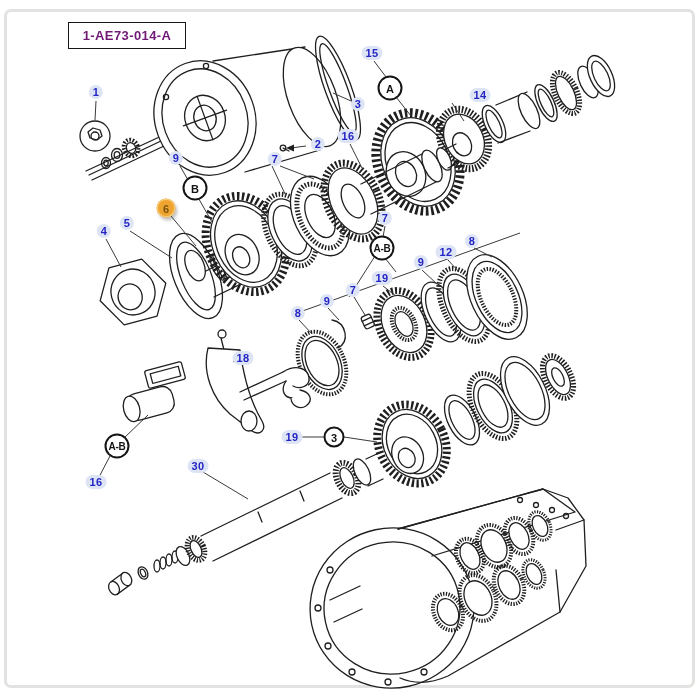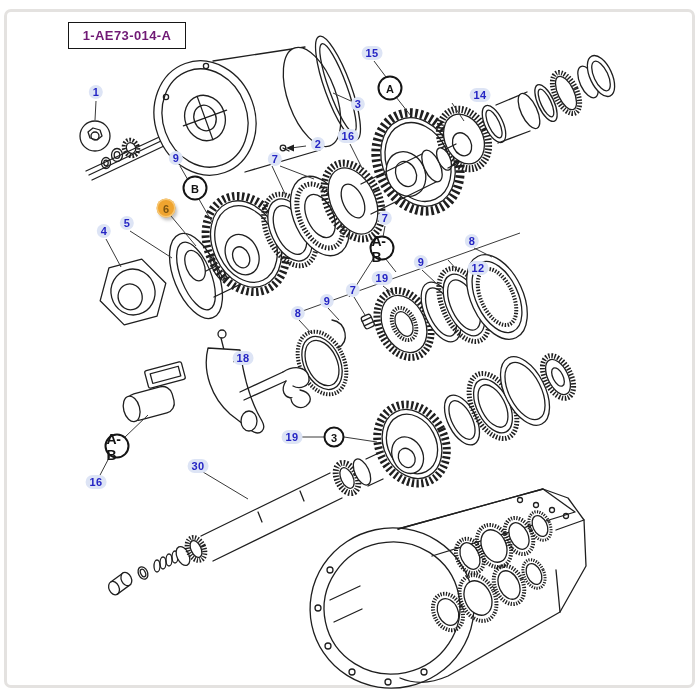--- a/index.html
+++ b/index.html
@@ -27,21 +27,21 @@
     color:#2525c4;background:#dde4f5;border-radius:9px;
     font-size:11px;font-weight:bold;line-height:14px;padding:0 4px;
     letter-spacing:.3px;z-index:5;
   }
   .marker{
     position:absolute;transform:translate(-50%,-50%);
     width:21px;height:21px;border:2px solid #141414;border-radius:50%;
     background:#fff;display:flex;align-items:center;justify-content:center;
     font-size:11px;font-weight:bold;color:#141414;z-index:4;
   }
-  .marker.wide{font-size:14px;letter-spacing:-0.3px;}
+  .marker.wide{font-size:10px;letter-spacing:-0.3px;}
   .marker.small{width:17px;height:17px;font-size:11px;}
   .highlight-badge{
     position:absolute;transform:translate(-50%,-50%);
     width:19px;height:19px;border-radius:50%;
     background:#efa42f;color:#7d5510;
     display:flex;align-items:center;justify-content:center;
     font-size:11px;font-weight:bold;z-index:6;
     box-shadow:2px 3px 3px rgba(90,90,90,.35), 0 0 0 1.5px #f6c878 inset;
   }
 </style>
@@ -408,21 +408,21 @@
 <span class="callout" style="left: 104px; top: 231px;">4</span>
 <span class="callout" style="left: 127px; top: 223px;">5</span>
 <span class="callout" style="left: 275px; top: 159px;">7</span>
 <span class="callout" style="left: 385px; top: 218px;">7</span>
 <span class="callout" style="left: 472px; top: 241px;">8</span>
 <span class="callout" style="left: 298px; top: 313px;">8</span>
 <span class="callout" style="left: 421px; top: 262px;">9</span>
 <span class="callout" style="left: 327px; top: 301px;">9</span>
 <span class="callout" style="left: 353px; top: 290px;">7</span>
 <span class="callout" style="left: 382px; top: 278px;">19</span>
-<span class="callout" style="left: 446px; top: 268px; margin-left: 32px;">12</span>
+<span class="callout" style="left: 446px; top: 252px;">12</span>
 <span class="callout" style="left: 176px; top: 158px;">9</span>
 <span class="callout" style="left: 451px; top: 95px; margin-left: 29px;">14</span>
 <span class="callout" style="left: 372px; top: 53px;">15</span>
 <span class="callout" style="left: 348px; top: 136px;">16</span>
 <span class="callout" style="left: 96px; top: 482px;">16</span>
 <span class="callout" style="left: 243px; top: 358px;">18</span>
 <span class="callout" style="left: 292px; top: 437px;">19</span>
 <span class="callout" style="left: 198px; top: 466px;">30</span>
 
 <div class="marker" style="left: 390px; top: 88px;">A</div>

